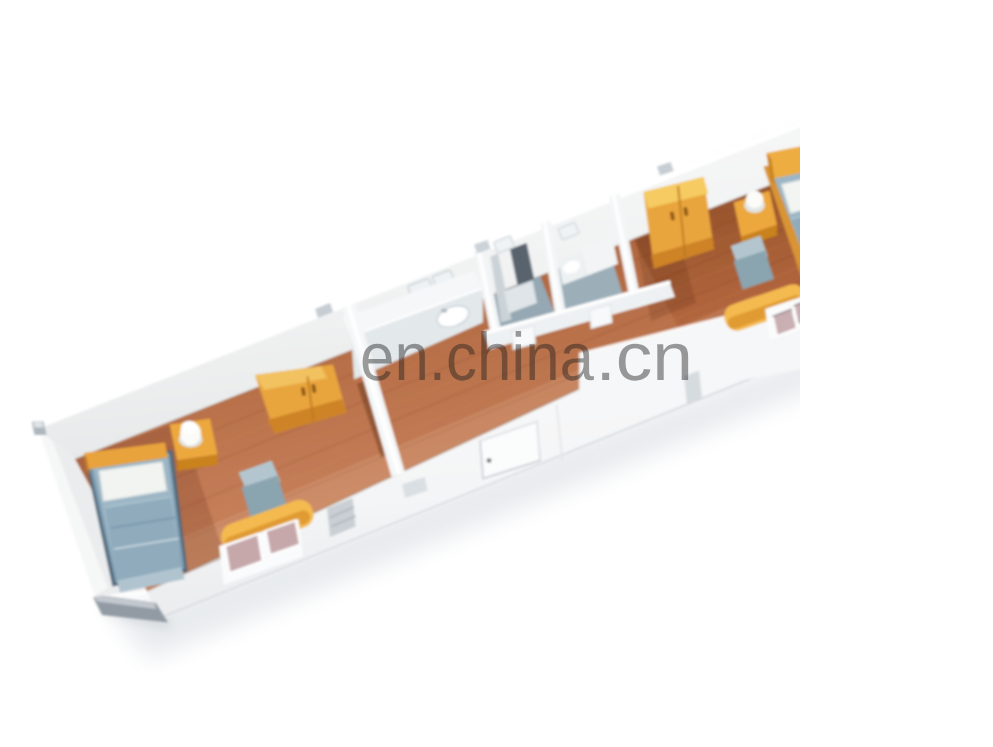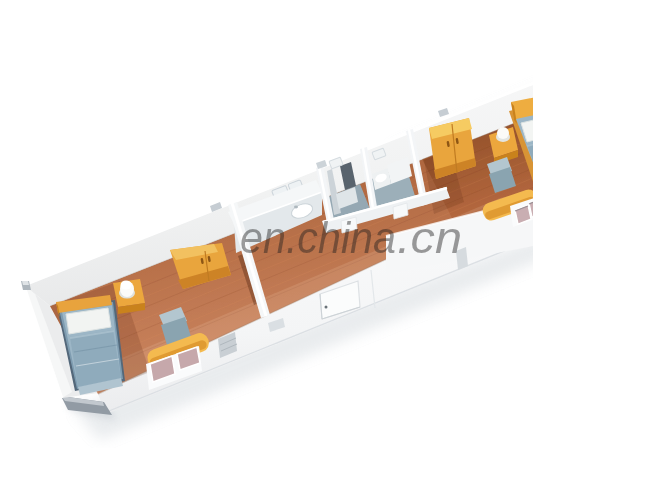--- a/index.html
+++ b/index.html
@@ -1,17 +1,17 @@
 <!DOCTYPE html>
 <html><head>
 <meta charset="utf-8">
 <style>
   html,body{margin:0;padding:0;background:#ffffff;}
   #stage{width:533px;height:498px;position:relative;overflow:hidden;background:#ffffff;
-         font-family:"Liberation Sans", sans-serif;font-style:italic;}
+         font-family:"Liberation Sans", sans-serif;}
 </style>
 </head>
 <body>
 <div id="stage">
 <svg width="662" height="498" viewBox="0 0 662 498">
 <defs>
   <filter id="blurBig" x="-30%" y="-30%" width="160%" height="160%">
           <feGaussianBlur stdDeviation="7"></feGaussianBlur>
         </filter>
   <filter id="soften" x="-2%" y="-2%" width="104%" height="104%">

